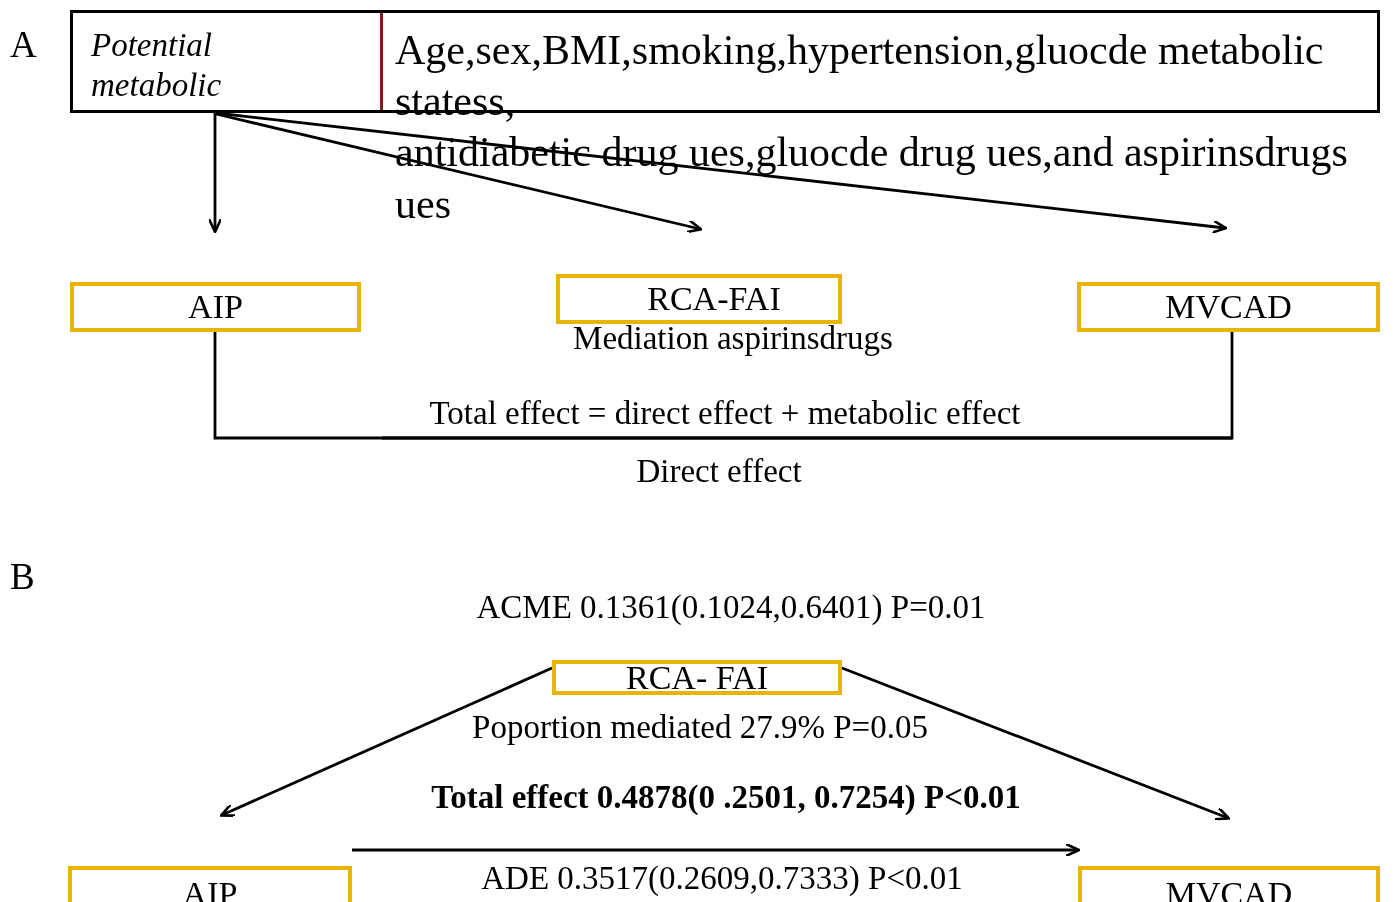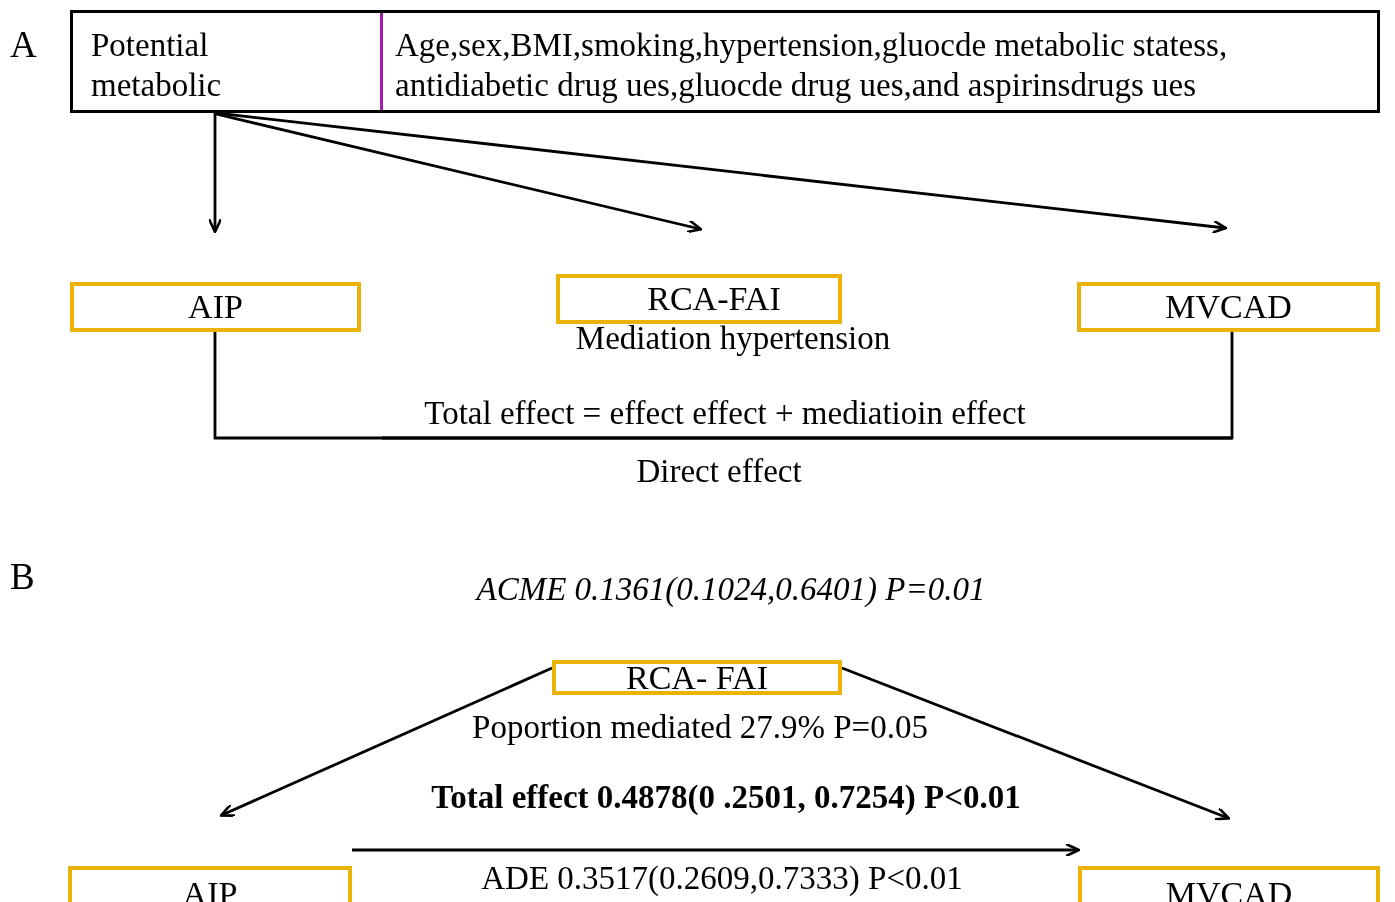--- a/index.html
+++ b/index.html
@@ -47,30 +47,31 @@
     box-sizing: border-box;
     border: 3px solid #000;
     background: #ffffff;
     display: flex;
     flex-direction: row;
     align-items: stretch;
   }
   .conf-left {
     box-sizing: border-box;
     width: 310px;
-    border-right: 3px solid #a21caf;
+    border-right: 3px solid #7f1d1d;
     padding: 12px 0 0 18px;
     font-size: 33px;
     line-height: 1.22;
+    font-style: italic;
   }
   .conf-right {
     box-sizing: border-box;
     flex: 1;
     padding: 12px 0 0 12px;
-    font-size: 33px;
+    font-size: 42px;
     line-height: 1.22;
   }
   .edge-label {
     position: absolute;
     font-size: 33px;
     line-height: 1;
     white-space: nowrap;
     background: transparent;
     color: #000;
   }
@@ -119,29 +120,29 @@
       <div>antidiabetic drug ues,gluocde drug ues,and aspirinsdrugs ues</div>
     </div>
   </div>
 
   <div class="node-box" style="left:70px; top:238px; width:291px; height:50px;">AIP</div>
 
   <div class="node-box" style="left:556px; top:230px; width:286px; height:50px;padding-left:30px;">RCA-FAI</div>
 
   <div class="node-box" style="left:1077px; top:238px; width:303px; height:50px;">MVCAD</div>
 
-  <div class="edge-label centered" style="left:733px; top:322px;">Mediation hypertension</div>
+  <div class="edge-label centered" style="left:733px; top:322px;">Mediation aspirinsdrugs</div>
 
-  <div class="edge-label centered" style="left:725px; top:397px;">Total effect = effect effect  + mediatioin effect</div>
+  <div class="edge-label centered" style="left:725px; top:397px;">Total effect = direct effect  + metabolic effect</div>
 
   <div class="edge-label centered" style="left:719px; top:455px;text-align:center;">Direct effect</div>
 
   <div class="panel-letter" style="left:10px; top:558px;">B</div>
 
-  <div class="edge-label centered" style="left:731px; top:573px;font-style:italic;">ACME 0.1361(0.1024,0.6401) P=0.01</div>
+  <div class="edge-label centered" style="left:731px; top:591px;">ACME 0.1361(0.1024,0.6401) P=0.01</div>
 
   <div class="node-box" style="left:552px; top:616px; width:290px; height:35px;">RCA- FAI</div>
 
   <div class="edge-label centered" style="left:700px; top:711px;">Poportion mediated 27.9% P=0.05</div>
 
   <div class="edge-label centered" style="left:726px; top:781px;font-weight:bold;">Total effect 0.4878(0 .2501, 0.7254) P&lt;0.01</div>
 
   <div class="node-box" style="left:68px; top:822px; width:284px; height:55px;">AIP</div>
 
   <div class="node-box" style="left:1078px; top:822px; width:302px; height:55px;">MVCAD</div>

